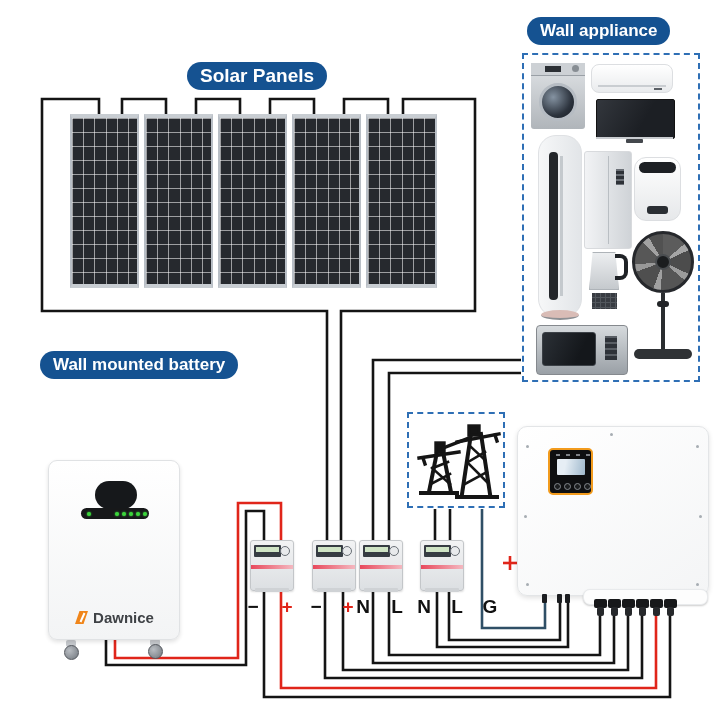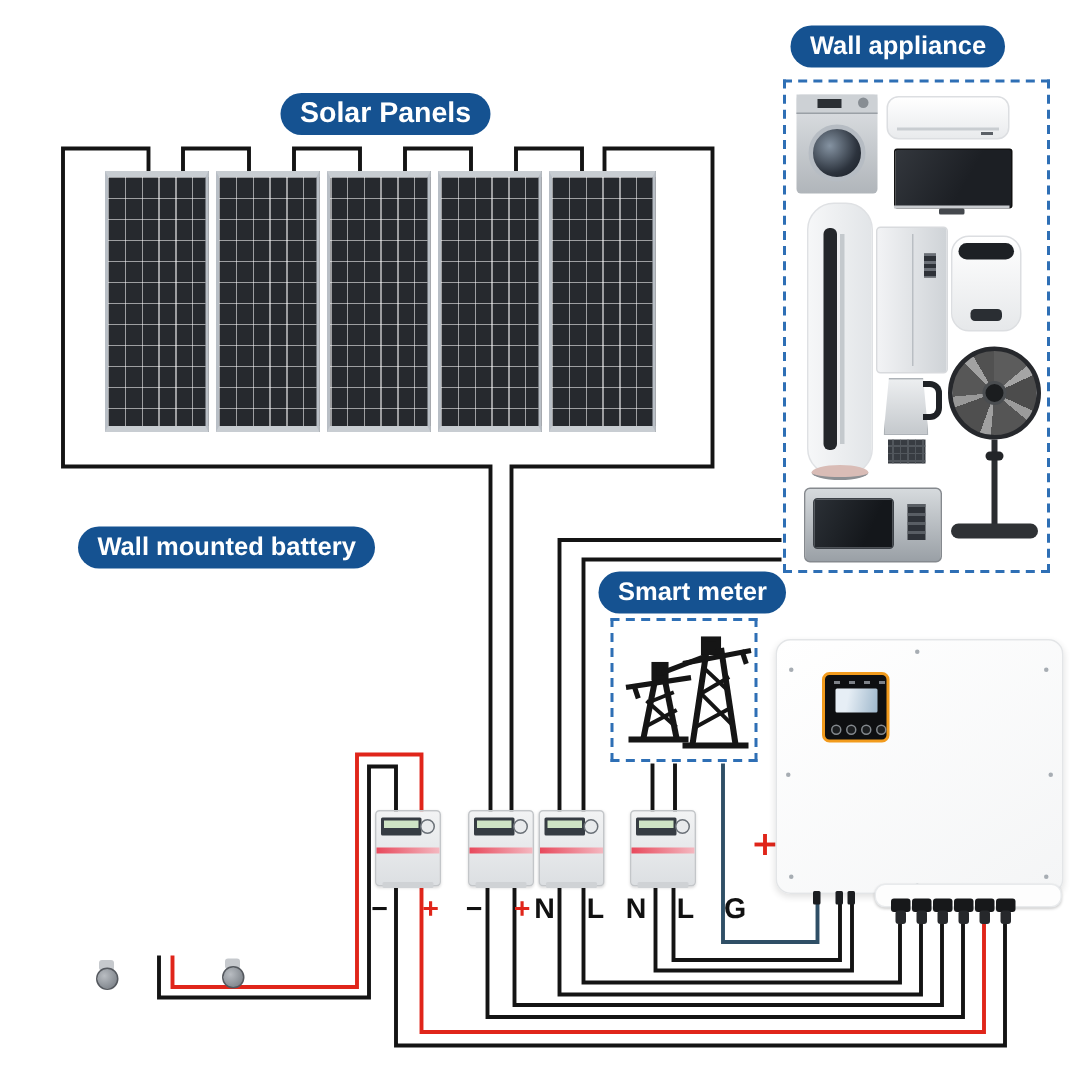--- a/index.html
+++ b/index.html
@@ -137,25 +137,22 @@
       <polyline points="482,509 482,628 545,628 545,601"></polyline>
     </g>
   </svg>
 
   <div class="pill" style="left:187px;top:62px;font-size:19px;align-items:center;">
       <span>Solar Panels</span>
     </div>
   <div class="pill" style="left:527px;top:17px;">
       <span>Wall appliance</span>
     </div>
-  <div class="pill" style="left:52px;top:351px;">
+  <div class="pill" style="left:40px;top:351px;">
       <span>Wall mounted battery</span>
-    </div>
-  <div class="pill" style="left:399px;top:381px;">
-      <span>Smart meter</span>
     </div>
 
   <div class="panel" style="left:70px;">
       <i></i>
     </div>
   <div class="panel" style="left:144px;">
       <i></i>
     </div>
   <div class="panel" style="left:218px;">
       <i></i>
@@ -238,20 +235,38 @@
         <rect x="62" y="14" width="10" height="9" fill="#151515"></rect>
         <line x1="12" y1="46" x2="52" y2="40"></line>
         <line x1="50" y1="30" x2="92" y2="22"></line>
         <line x1="36" y1="36" x2="62" y2="26"></line>
         <line x1="16" y1="46" x2="18" y2="52"></line>
           <line x1="88" y1="23" x2="90" y2="29"></line>
       </g>
     </g>
   </svg>
 
+  <div id="battery">
+    <div id="bat-handle"></div>
+    <div id="bat-led">
+      <s style="left:6px;"></s>
+        <s style="left:34px;"></s>
+        <s style="left:41px;"></s>
+        <s style="left:48px;"></s>
+        <s style="left:55px;"></s>
+        <s style="left:62px;"></s>
+    </div>
+    <div id="bat-logo">
+      <svg width="15" height="15">
+        <path d="M1,14 L5.5,1 L14,1 L9.5,14 Z" fill="#f08519"></path>
+        <path d="M6.5,12 L10.5,3" stroke="#ffffff" stroke-width="2"></path>
+      </svg>
+      <span>Dawnice</span>
+    </div>
+  </div>
   <div class="caster" style="left:62px;top:640px;">
       <b></b>
       <u></u>
     </div>
   <div class="caster" style="left:146px;top:639px;">
       <b></b>
       <u></u>
     </div>
 
   <div class="meter" style="left:250px;">

